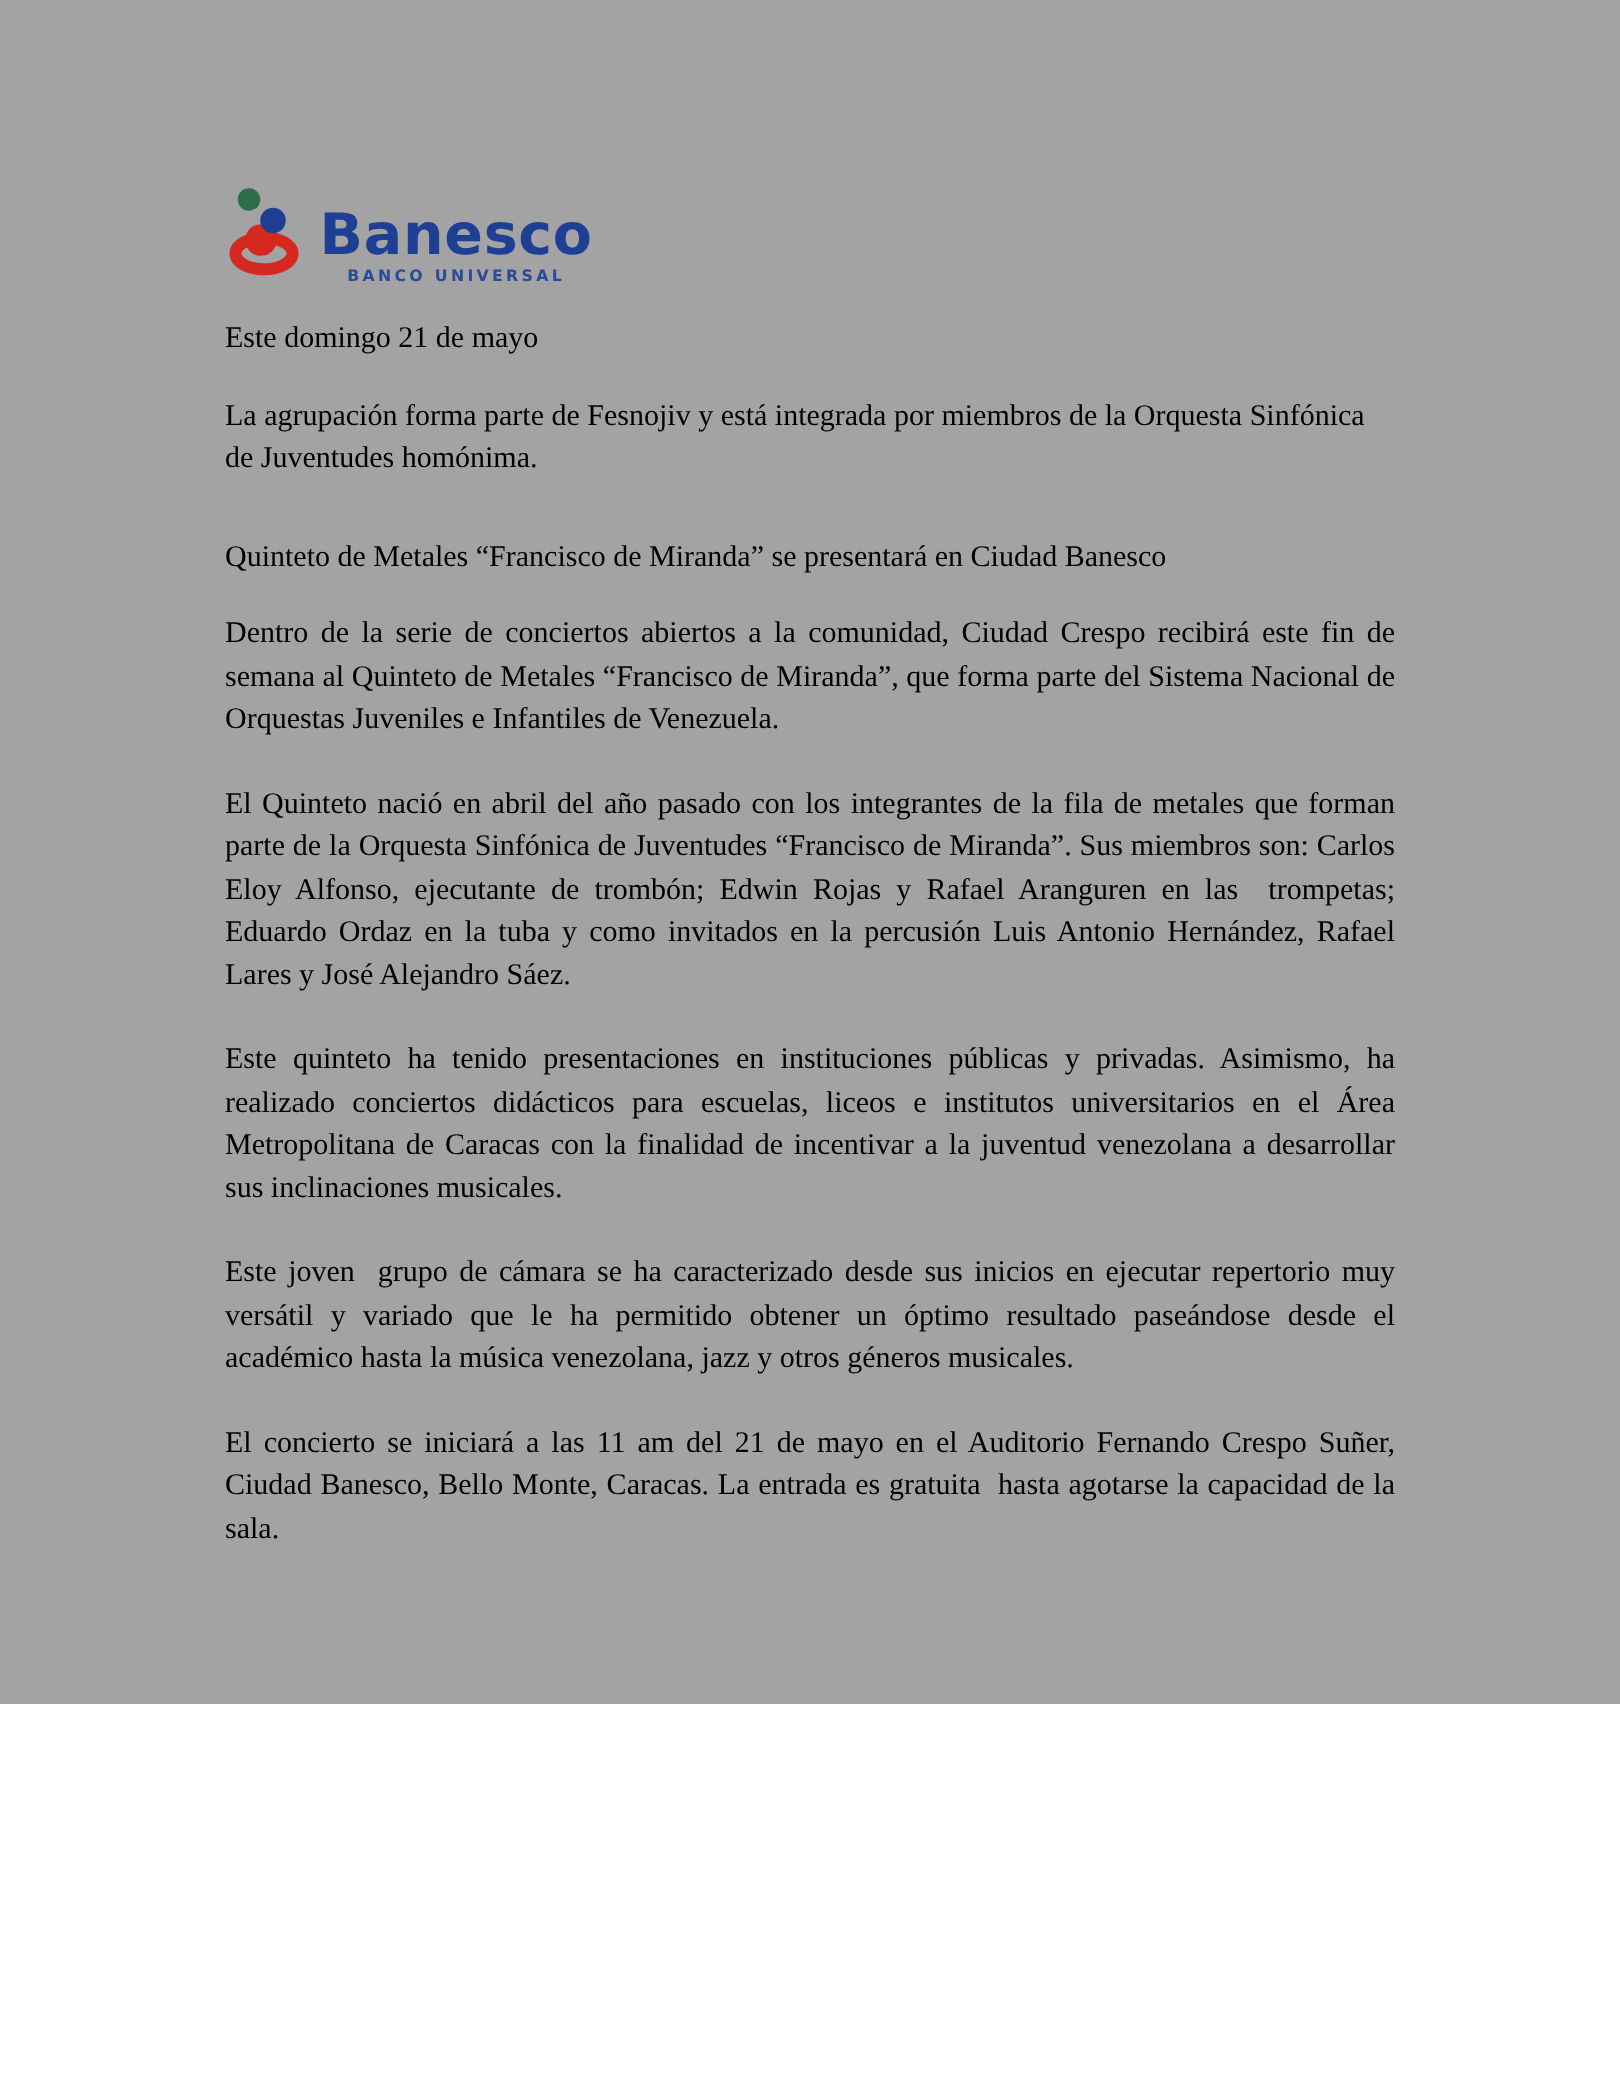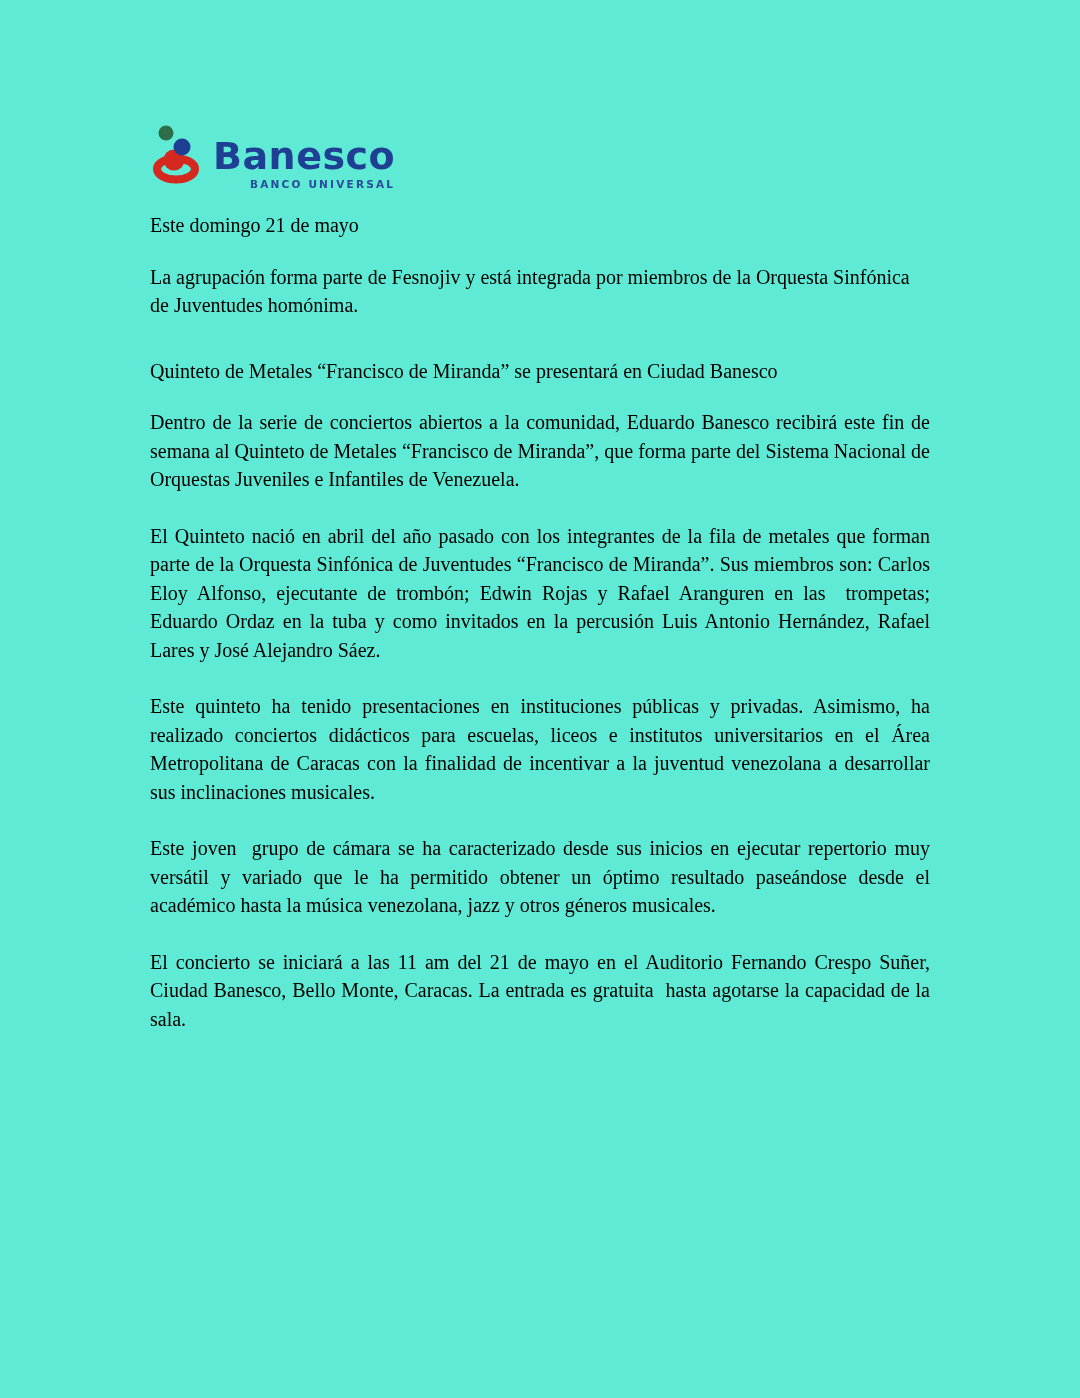--- a/index.html
+++ b/index.html
@@ -1,21 +1,21 @@
 <!DOCTYPE html>
 <html><head>
 <meta charset="utf-8">
 <style>
   * { margin: 0; padding: 0; box-sizing: border-box; }
   html, body { background: #ffffff; }
   .page {
     position: relative;
     width: 1080px;
-    height: 1398px;
-    background: #5eead4;
+    height: 1136px;
+    background: #a3a3a3;
     color: #000000;
     font-family: "Liberation Serif", serif;
     padding: 124px 150px 0 150px;
     overflow: hidden;
   }
   
   .logo-row {
     display: flex;
     align-items: flex-start;
     gap: 9px;
@@ -31,21 +31,21 @@
     line-height: 1;
     letter-spacing: 0.5px;
     color: #1e3f94;
   }
   .tagline {
     font-family: "DejaVu Sans", sans-serif;
     font-weight: bold;
     font-size: 10.5px;
     letter-spacing: 2.2px;
     color: #2a4a9b;
-    text-align: right;
+    text-align: center;
     margin-top: 3px;
   }
   
   .h {
     font-weight: normal;
     font-size: 20px;
     line-height: 28.5px;
   }
   .kicker  { margin-bottom: 23px; }
   .title   { margin-bottom: 23px; }
@@ -78,21 +78,21 @@
   </header>
 
   <main>
     <p class="h kicker">Este domingo 21 de mayo</p>
 
     <p class="h subtitle">La agrupación forma parte de Fesnojiv y está integrada por miembros de la Orquesta Sinfónica de Juventudes homónima.</p>
 
     <p class="h title">Quinteto de Metales “Francisco de Miranda” se presentará en Ciudad Banesco</p>
 
     <div id="article-body">
-        <p class="body-p">Dentro de la serie de conciertos abiertos a la comunidad, Eduardo Banesco recibirá este fin de semana al Quinteto de Metales “Francisco de Miranda”, que forma parte del Sistema Nacional de Orquestas Juveniles e Infantiles de Venezuela.</p>
+        <p class="body-p">Dentro de la serie de conciertos abiertos a la comunidad, Ciudad Crespo recibirá este fin de semana al Quinteto de Metales “Francisco de Miranda”, que forma parte del Sistema Nacional de Orquestas Juveniles e Infantiles de Venezuela.</p>
         <p class="body-p">El Quinteto nació en abril del año pasado con los integrantes de la fila de metales que forman parte de la Orquesta Sinfónica de Juventudes “Francisco de Miranda”. Sus miembros son: Carlos Eloy Alfonso, ejecutante de trombón; Edwin Rojas y Rafael Aranguren en las &nbsp;trompetas; Eduardo Ordaz en la tuba y como invitados en la percusión Luis Antonio Hernández, Rafael Lares y José Alejandro Sáez.</p>
         <p class="body-p">Este quinteto ha tenido presentaciones en instituciones públicas y privadas. Asimismo, ha realizado conciertos didácticos para escuelas, liceos e institutos universitarios en el Área Metropolitana de Caracas con la finalidad de incentivar a la juventud venezolana a desarrollar sus inclinaciones musicales.</p>
         <p class="body-p">Este joven &nbsp;grupo de cámara se ha caracterizado desde sus inicios en ejecutar repertorio muy versátil y variado que le ha permitido obtener un óptimo resultado paseándose desde el académico hasta la música venezolana, jazz y otros géneros musicales.</p>
         <p class="body-p">El concierto se iniciará a las 11 am del 21 de mayo en el Auditorio Fernando Crespo Suñer, Ciudad Banesco, Bello Monte, Caracas. La entrada es gratuita &nbsp;hasta agotarse la capacidad de la sala.</p>
       </div>
   </main>
 
 </div>
 
 </body></html>

